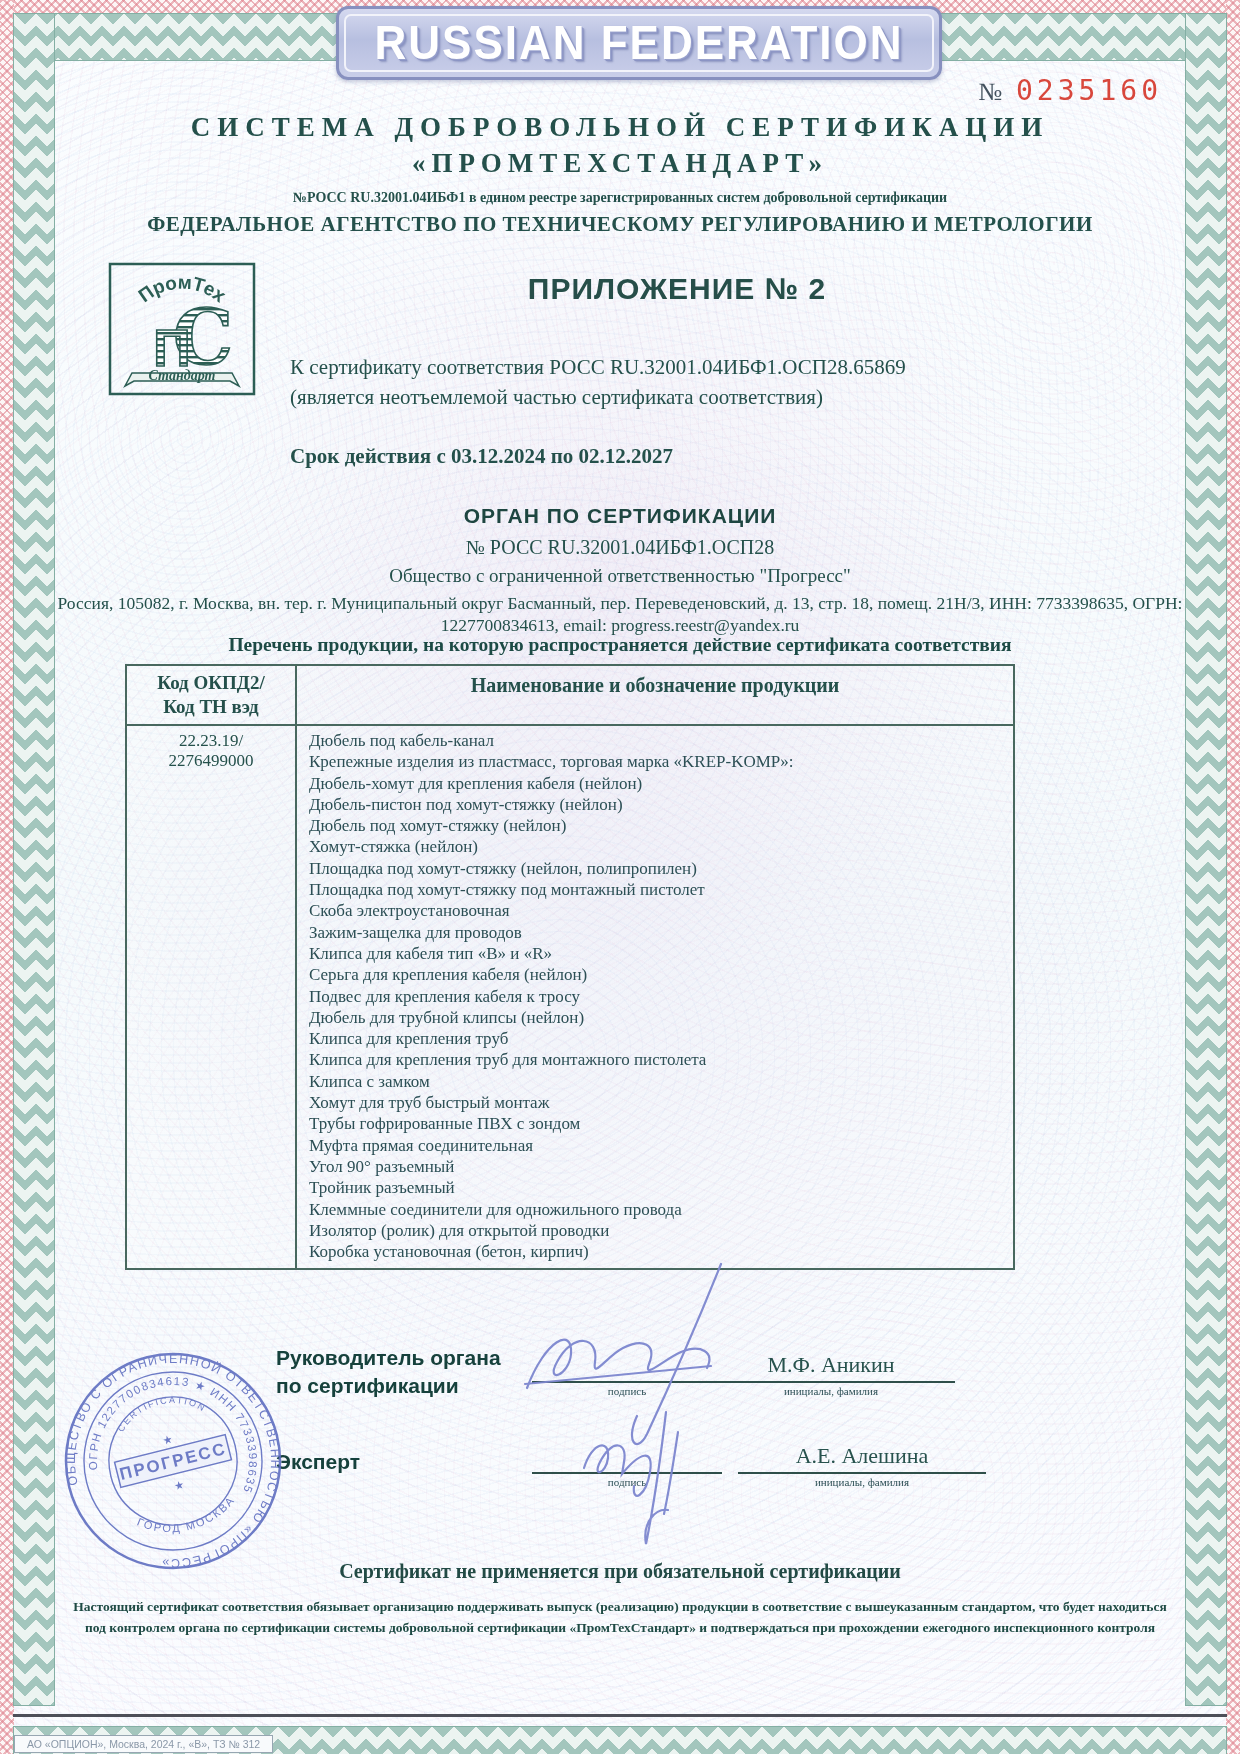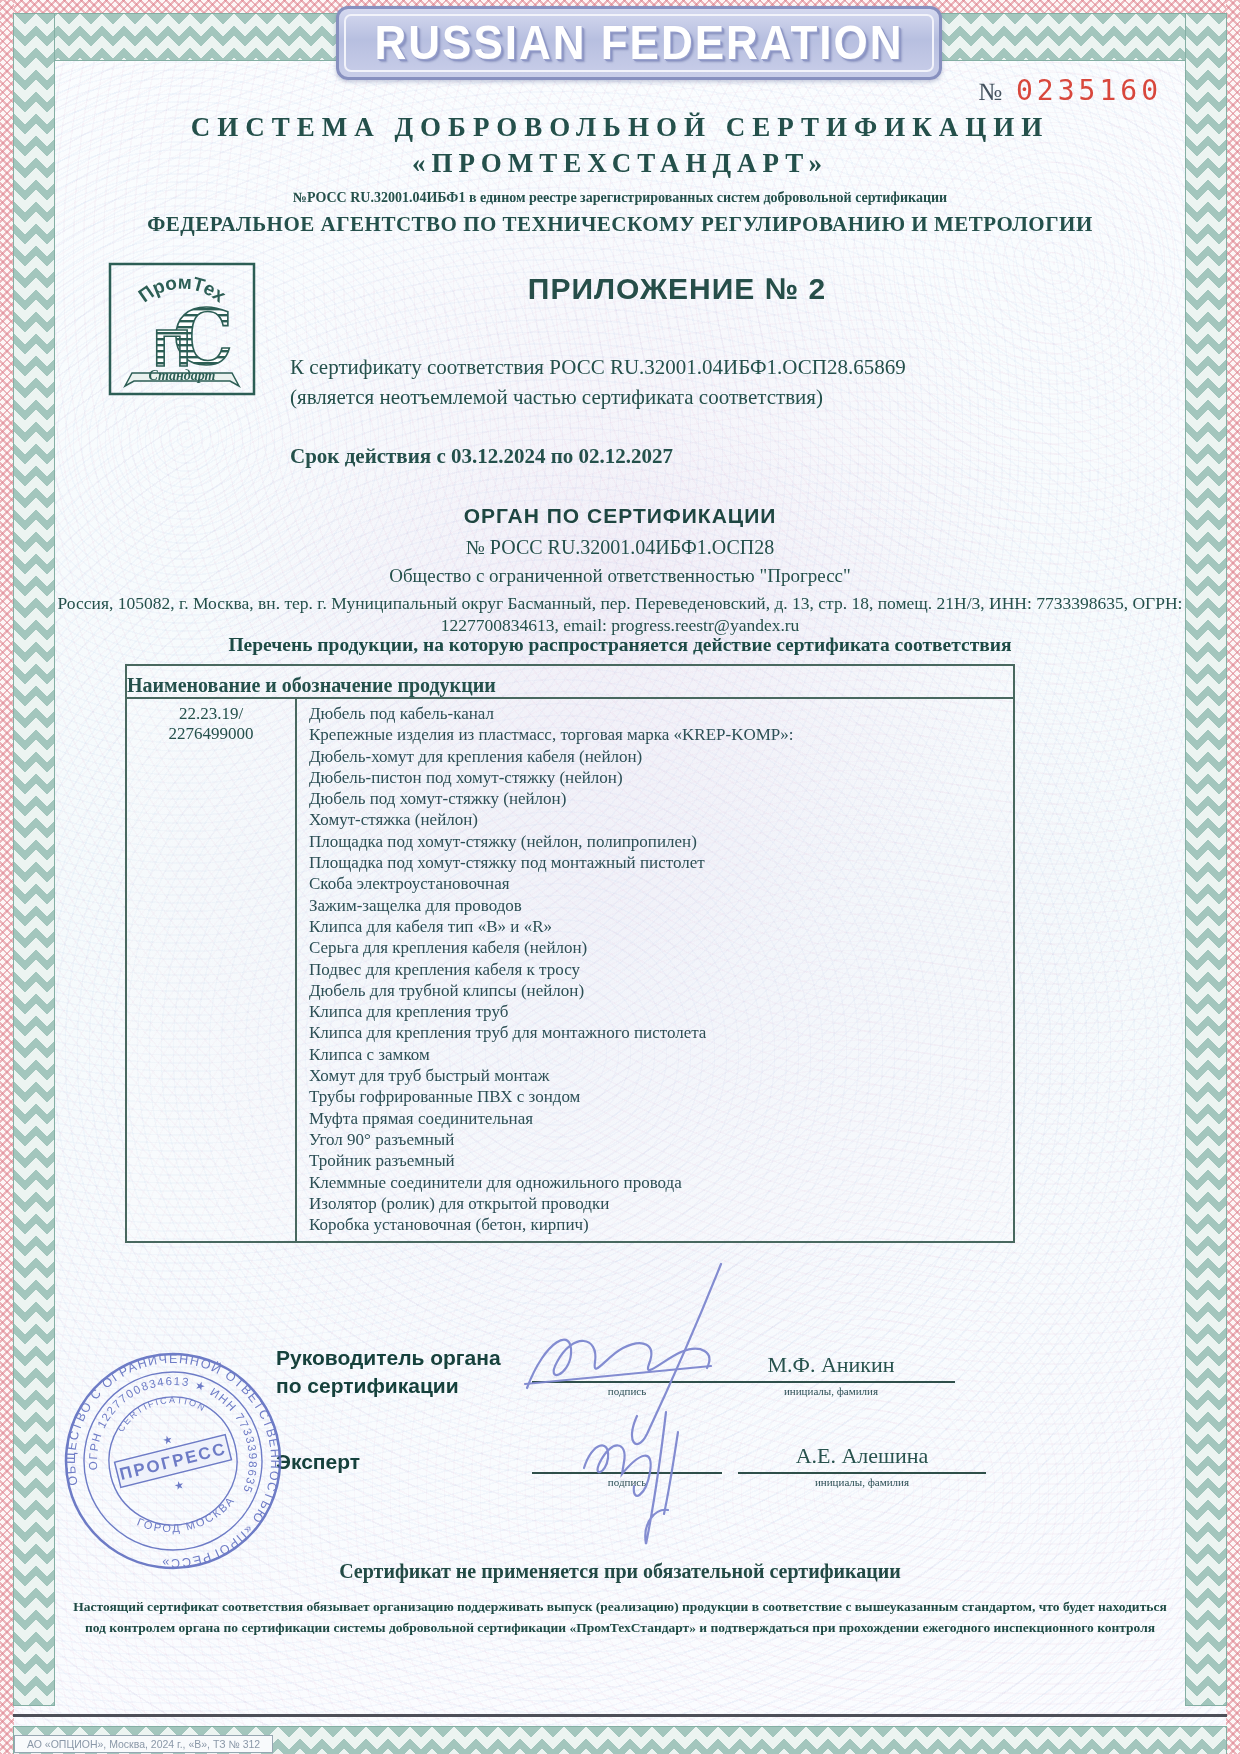--- a/index.html
+++ b/index.html
@@ -71,21 +71,21 @@
   .org-address{font-size:17.5px;line-height:22px;margin-top:5px;}
   .products-caption{position:absolute;top:634px;left:40px;width:1160px;text-align:center;
     font-weight:bold;font-size:19.5px;color:#1c4a45;}
   
   .ptable{position:absolute;top:664px;left:125px;width:890px;border:2px solid #48685f;box-sizing:border-box;background:rgba(255,255,255,0.12);}
   .trow{display:flex;}
   .thead{border-bottom:2px solid #48685f;}
   .tcol1{width:170px;border-right:2px solid #48685f;box-sizing:border-box;text-align:center;}
   .tcol2{flex:1;}
   .thead .tcol1{font-weight:bold;font-size:19px;line-height:24px;padding:5px 2px;white-space:pre-line;}
-  .thead .tcol2{font-weight:bold;font-size:20px;padding-top:8px;}
+  .thead .tcol2{font-weight:bold;font-size:20px;text-align:center;padding-top:8px;}
   .tbody .tcol1{font-size:17px;line-height:20px;padding-top:5px;white-space:pre-line;}
   .tbody .tcol2{padding:4px 10px 6px 12px;}
   .product-line{font-size:17px;line-height:21.3px;color:#2c4f55;}
   
   .role{position:absolute;left:276px;font-family:"Liberation Sans",sans-serif;font-weight:bold;font-size:21px;
     line-height:28px;color:#16413c;white-space:pre-line;}
   .role-head{top:1344px;}
   .role-expert{top:1448px;}
   .sign-unit{position:absolute;text-align:center;}
   .sign-unit .above{height:30px;font-size:22px;line-height:28px;color:#27524d;}
@@ -163,20 +163,22 @@
   <div class="org">
     <div class="org-title">ОРГАН ПО СЕРТИФИКАЦИИ</div>
     <div class="org-number">№ РОСС RU.32001.04ИБФ1.ОСП28</div>
     <div class="org-name">Общество с ограниченной ответственностью "Прогресс"</div>
     <div class="org-address">Россия, 105082, г. Москва, вн. тер. г. Муниципальный округ Басманный, пер. Переведеновский, д. 13, стр. 18, помещ. 21Н/3, ИНН: 7733398635, ОГРН: 1227700834613, email: progress.reestr@yandex.ru</div>
   </div>
   <div class="products-caption">Перечень продукции, на которую распространяется действие сертификата соответствия</div>
 
   <div class="ptable">
     <div class="trow thead">
+      <div class="tcol1">Код ОКПД2/
+Код ТН вэд</div>
       <div class="tcol2">Наименование и обозначение продукции</div>
     </div>
     <div class="trow tbody">
       <div class="tcol1">22.23.19/
 2276499000</div>
       <div class="tcol2">
           <div class="product-line">Дюбель под кабель-канал</div>
           <div class="product-line">Крепежные изделия из пластмасс, торговая марка «KREP-KOMP»:</div>
           <div class="product-line">Дюбель-хомут для крепления кабеля (нейлон)</div>
           <div class="product-line">Дюбель-пистон под хомут-стяжку (нейлон)</div>

